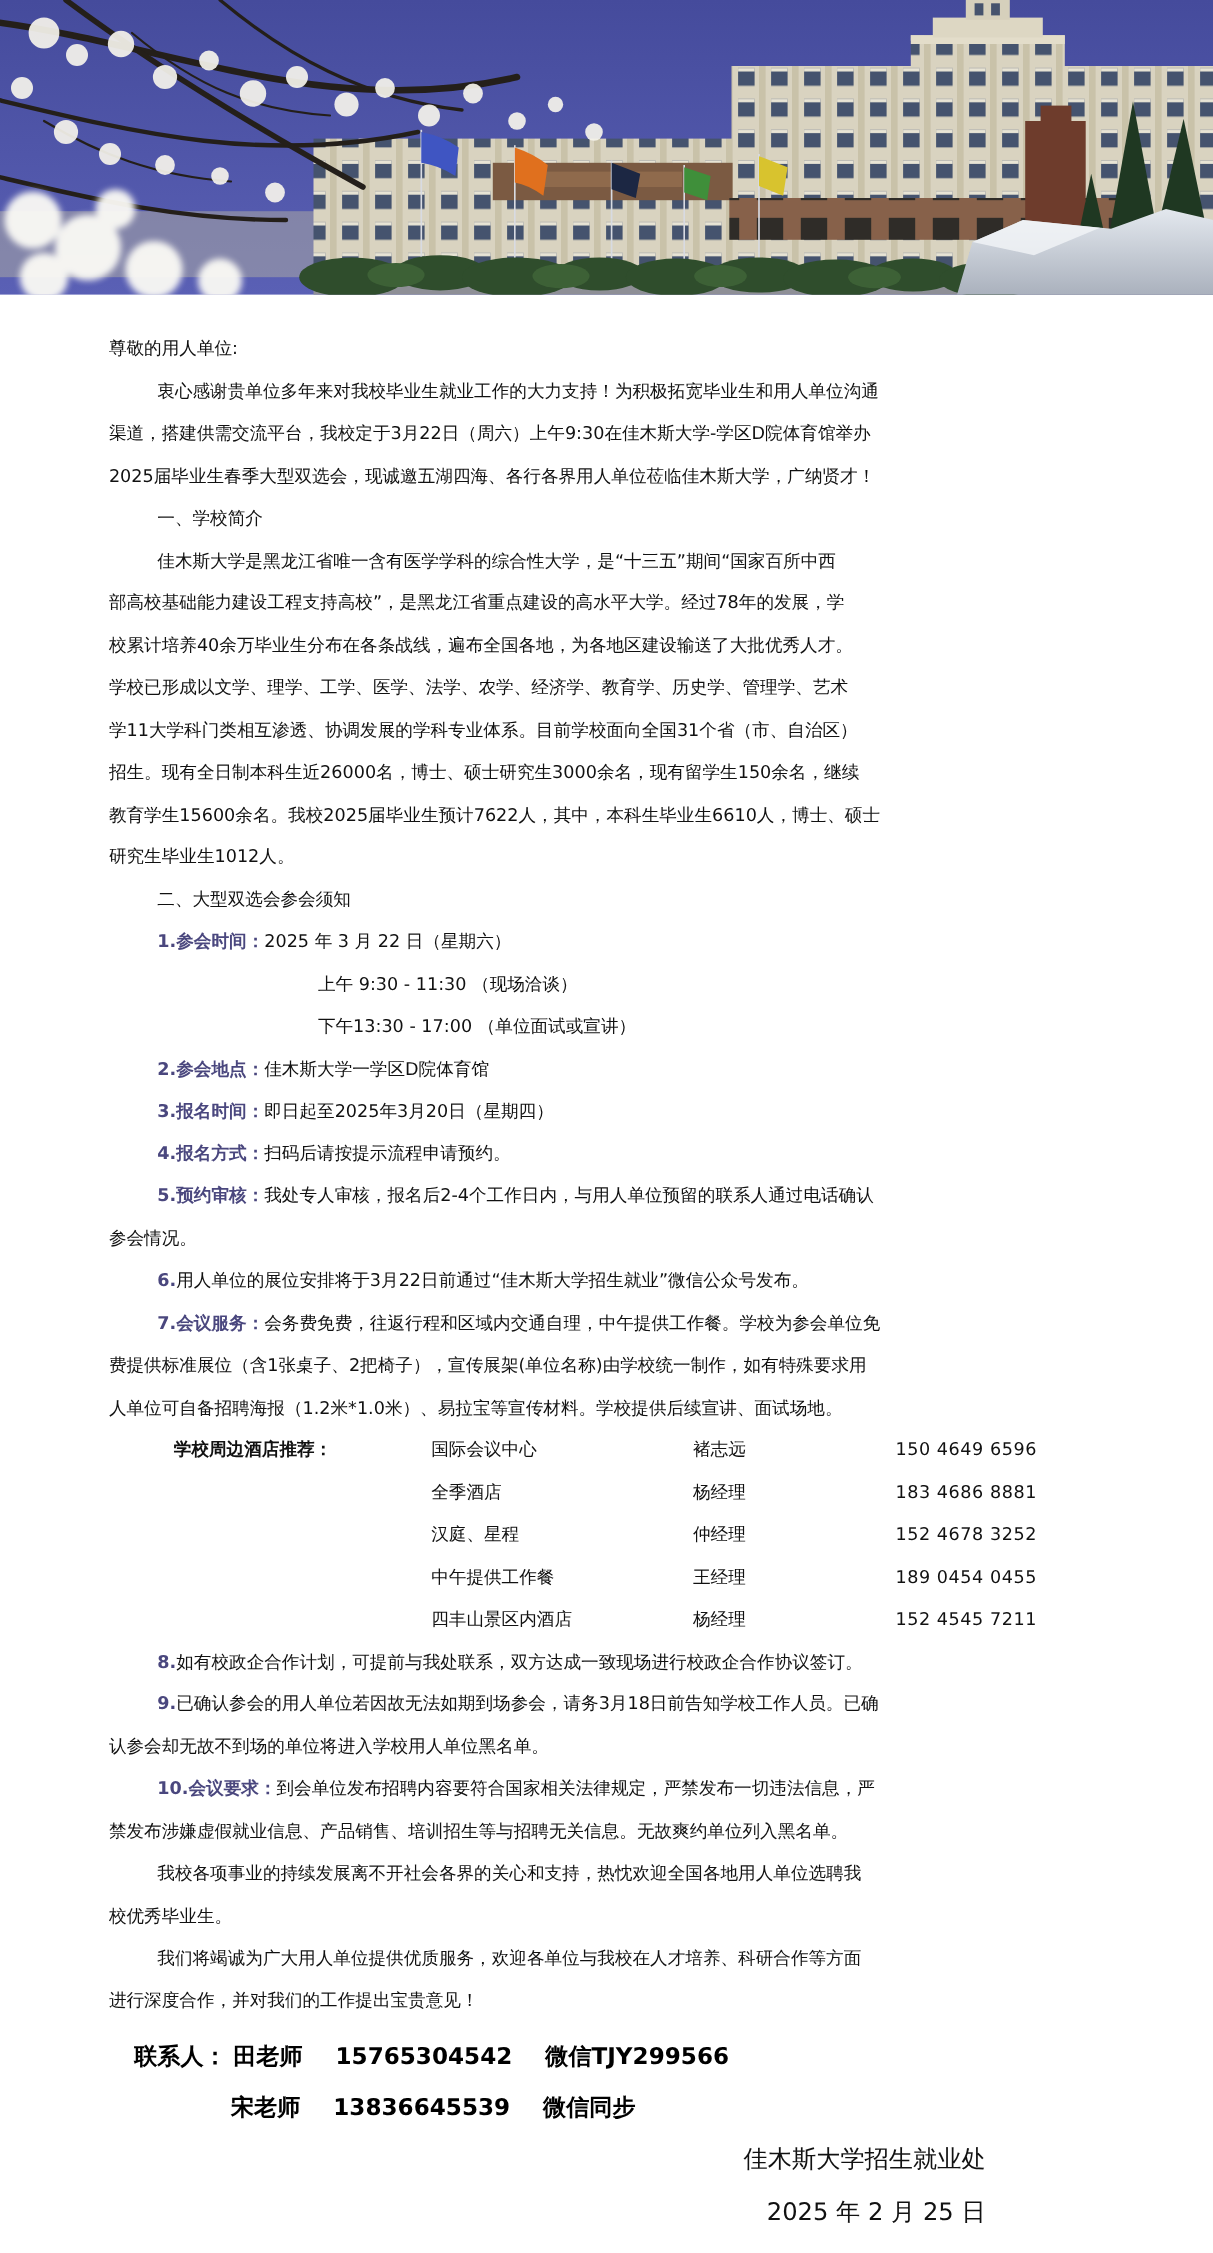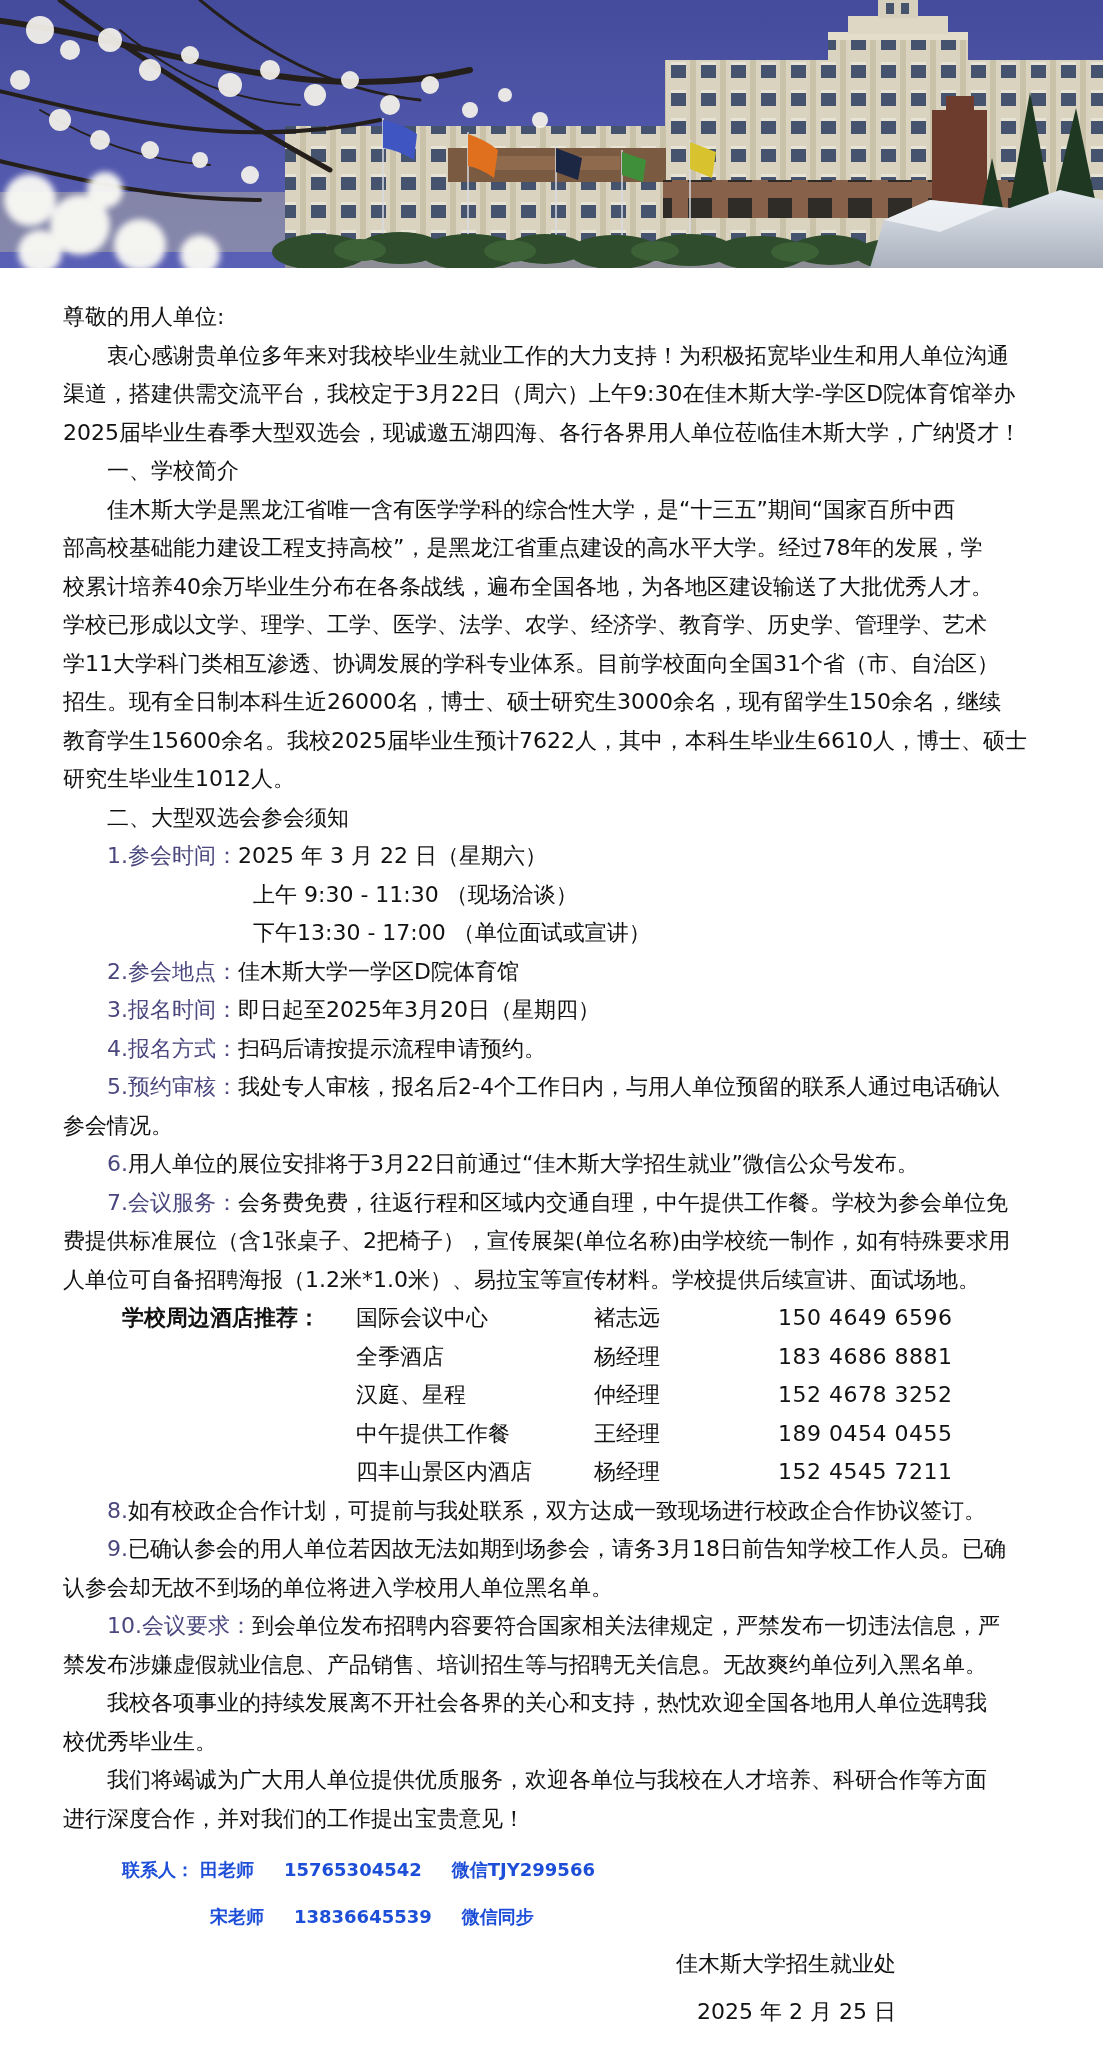--- a/index.html
+++ b/index.html
@@ -1,30 +1,30 @@
 <!DOCTYPE html>
 <html><head>
 <meta charset="utf-8">
 <style>
   html,body{margin:0;padding:0;background:#ffffff;}
   body{width:1103px;min-height:2048px;font-family:"DejaVu Sans",sans-serif;}
   .photo{display:block;width:1103px;height:268px;}
   .doc{padding:30px 63px 0 63px;color:#111111;}
-  .line{font-size:22px;line-height:38.5px;color:#111111;white-space:nowrap;}
+  .line{font-size:16px;line-height:38.5px;color:#111111;white-space:nowrap;margin-left:36px;}
   .heading{font-weight:normal;}
   .ind-para{padding-left:44px;}
   .ind-time{padding-left:190px;}
-  .lbl{color:#4a477e;font-weight:normal;}
+  .lbl{color:#4a477e;font-weight:bold;}
   .hotels-row{display:flex;padding-left:59px;gap:32px;}
   .h-label{width:202px;font-weight:bold;flex:none;}
   .h-name{width:206px;flex:none;}
   .h-contact{width:152px;flex:none;}
   .h-phone{flex:none;letter-spacing:0.5px;}
   .footer{margin-top:8px;}
-  .contact-line{font-size:18px;line-height:47px;color:#1d4ed8;font-weight:bold;padding-left:59px;white-space:nowrap;}
+  .contact-line{font-size:21px;line-height:47px;color:#000000;font-weight:bold;padding-left:59px;white-space:nowrap;}
   .contact-line.second{padding-left:147px;}
   .c-name{margin-left:6px;}
   .c-phone{margin-left:30px;}
   .c-wechat{margin-left:30px;}
   .signature{text-align:right;padding-right:144px;font-size:22px;line-height:48px;color:#111111;padding-bottom:16px;}
 </style>
 </head>
 <body>
 
 <svg class="photo" viewBox="0 0 1103 268" preserveAspectRatio="none" xmlns="http://www.w3.org/2000/svg">

